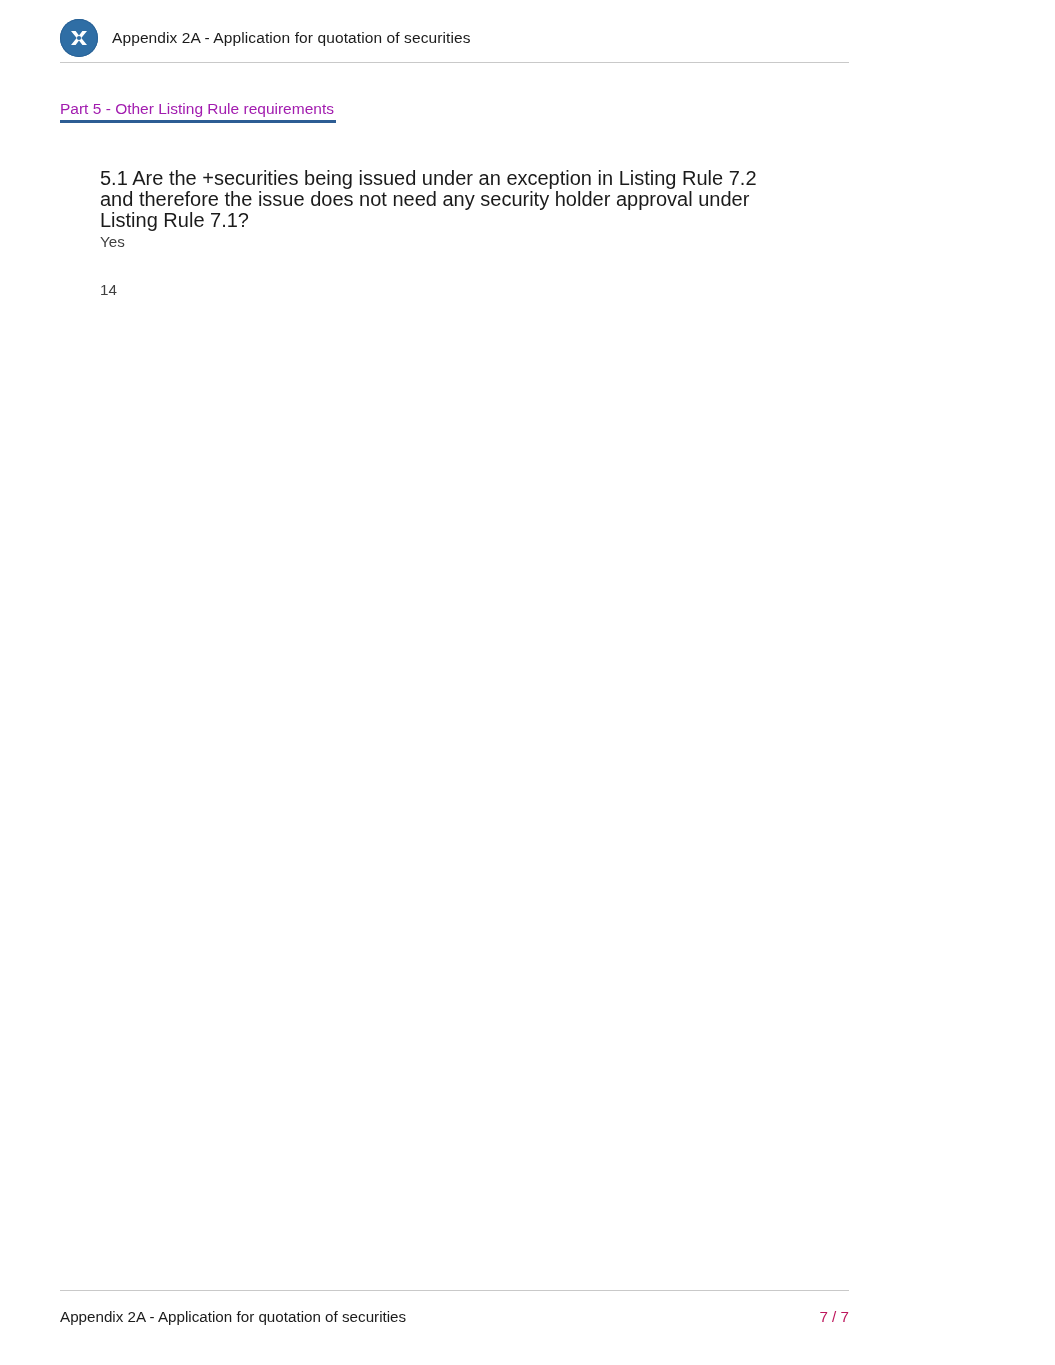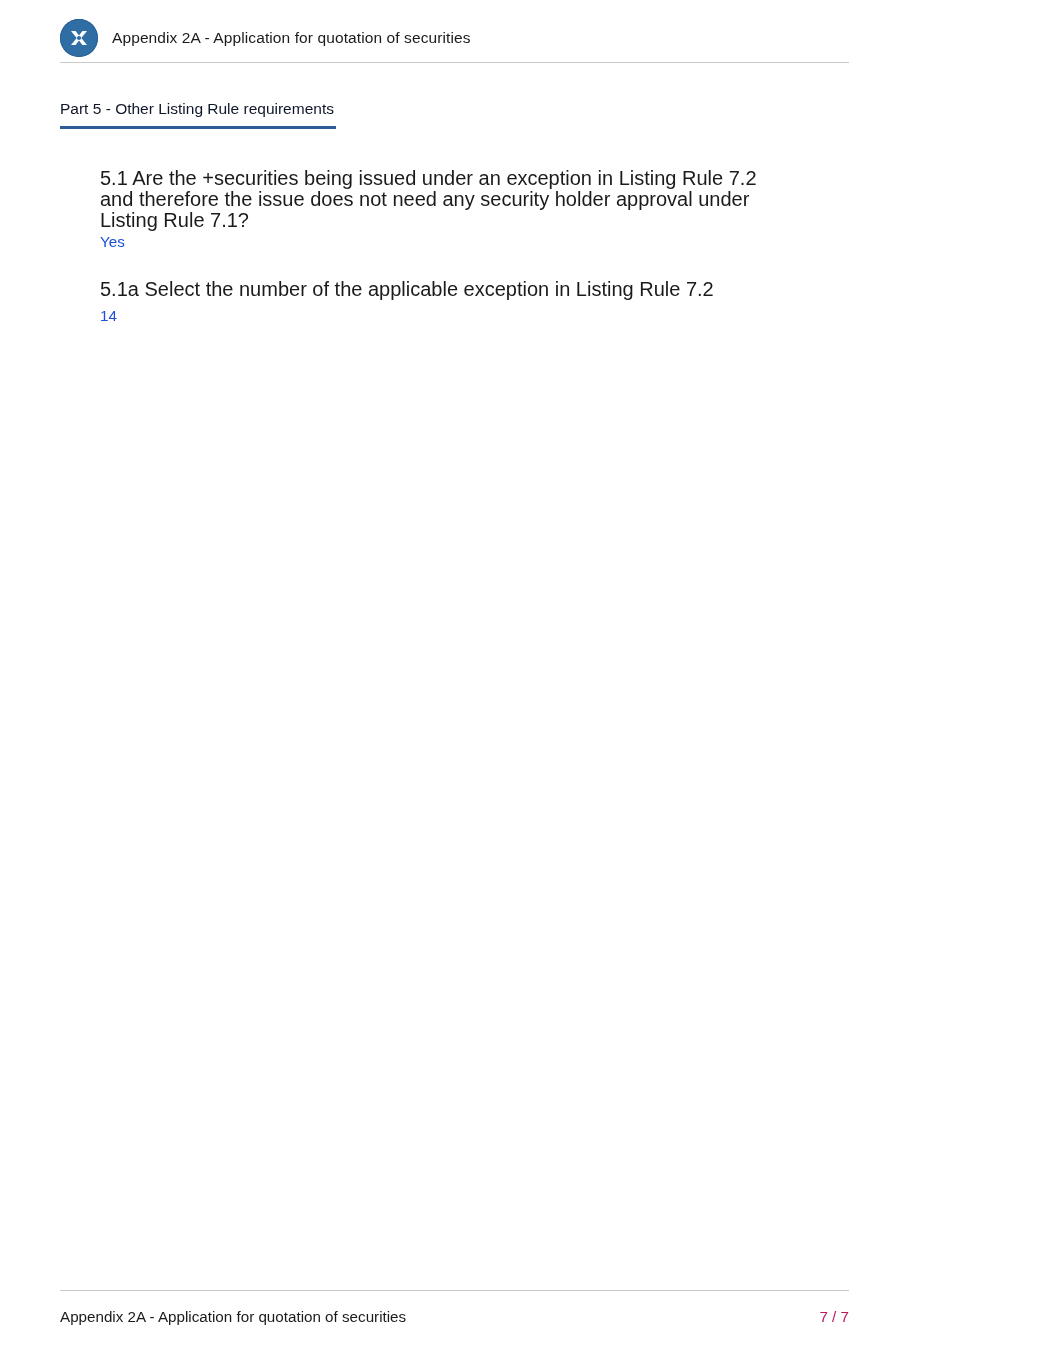--- a/index.html
+++ b/index.html
@@ -60,22 +60,22 @@
 
   
   .section {
     position: absolute;
     top: 100px;
     left: 60px;
     right: 60px;
   }
   .section-title {
     font-size: 15.5px;
-    color: #0f172a;
-    padding-bottom: 8px;
+    color: #a21caf;
+    padding-bottom: 2px;
     display: inline-block;
   }
   .section-underline {
     width: 276px;
     height: 3px;
     background: #2d5d94;
     margin-top: 0px;
   }
 
   
@@ -88,21 +88,21 @@
   .qa-block { margin-bottom: 27px; }
   .question {
     font-size: 20px;
     line-height: 21px;
     color: #1b1b1b;
     max-width: 690px;
   }
   .answer {
     font-size: 15.2px;
     line-height: 21px;
-    color: #1d4ed8;
+    color: #404040;
     margin-top: 0px;
   }
   .answer.spaced { margin-top: 5px; }
 
   
   .footer-rule {
     position: absolute;
     bottom: 74px;
     left: 60px;
     right: 60px;
@@ -146,21 +146,20 @@
   </div>
 
   <div class="content">
 
     <div class="qa-block">
       <div class="question">5.1 Are the +securities being issued under an exception in Listing Rule 7.2 and therefore the issue does not need any security holder approval under Listing Rule 7.1?</div>
       <div class="answer">Yes</div>
     </div>
 
     <div class="qa-block">
-      <div class="question">5.1a Select the number of the applicable exception in Listing Rule 7.2</div>
       <div class="answer spaced">14</div>
     </div>
 
   </div>
 
   <div class="footer-rule"></div>
   <div class="doc-footer">
     <div>Appendix 2A - Application for quotation of securities</div>
     <div class="footer-page">7 / 7</div>
   </div>

